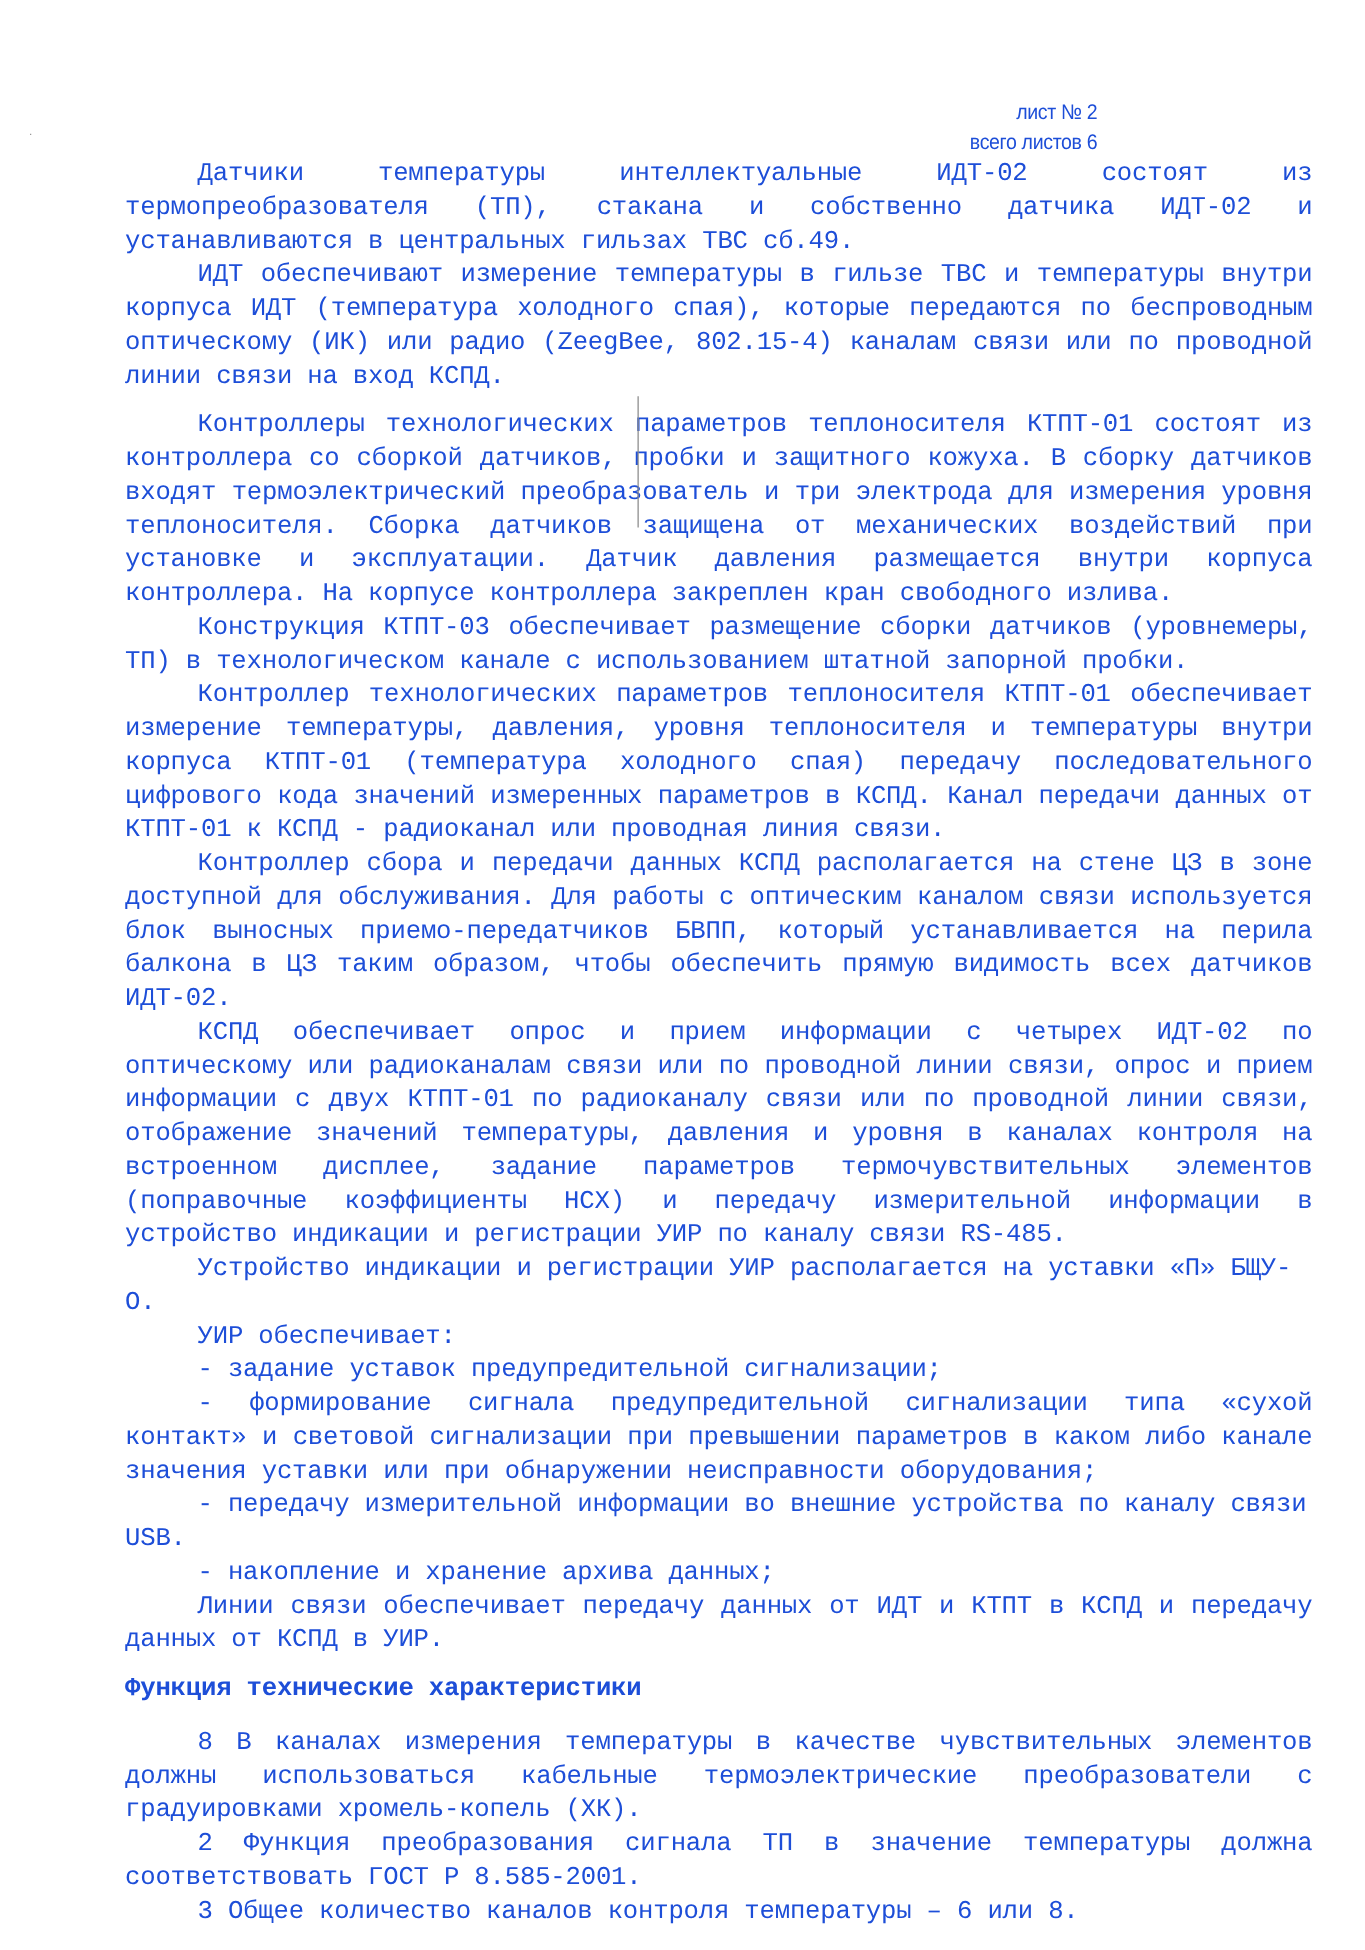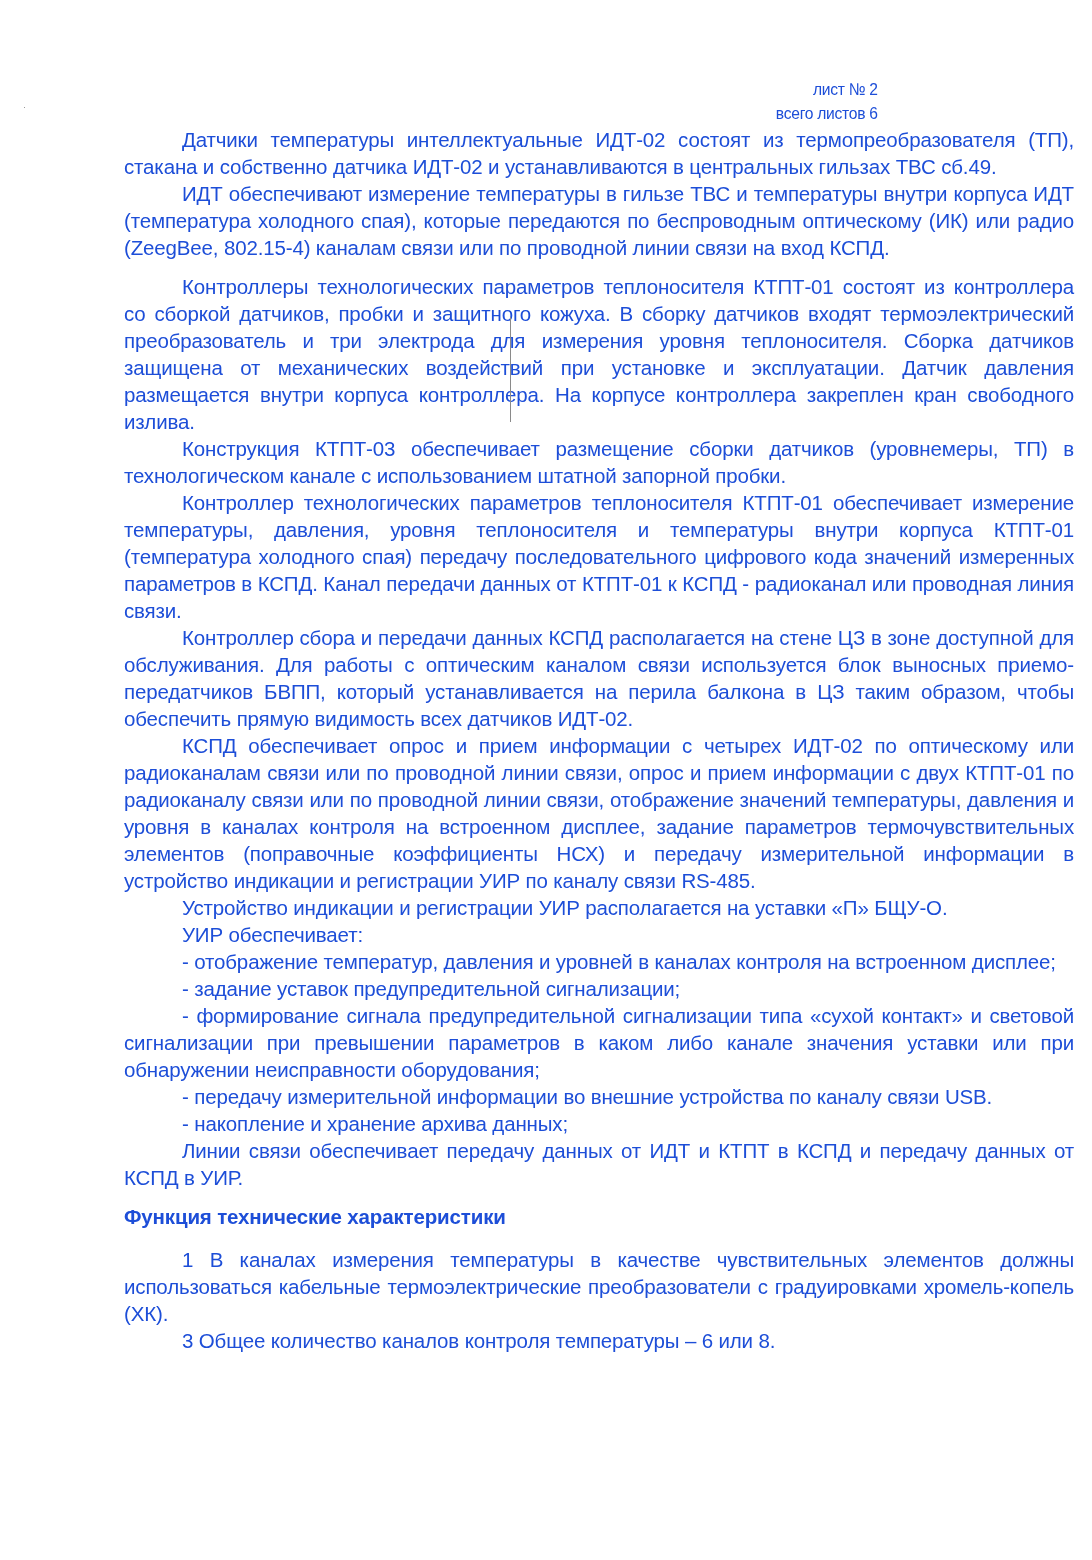--- a/index.html
+++ b/index.html
@@ -1,19 +1,19 @@
 <!DOCTYPE html>
 <html><head>
 <meta charset="utf-8">
 <style>
   html, body { margin: 0; padding: 0; background: #ffffff; }
   body { width: 1092px; height: 1560px; position: relative; overflow: hidden; }
   .page { position: absolute; left: 0; top: 0; width: 924px; height: 1560px; background: #ffffff; color: #1d4ed8; margin-top: 32px; }
   .header { position: absolute; right: 46px; top: 46px; text-align: right; font-family: "Liberation Sans", sans-serif; font-size: 17px; line-height: 24px; letter-spacing: -0.3px; transform: scaleX(0.92); transform-origin: right top; }
-  .body { position: absolute; left: 124px; top: 94px; width: 950px; font-family: Liberation Sans, sans-serif; font-size: 20.5px; line-height: 27px; letter-spacing: -0.15px; }
+  .body { position: absolute; left: 100px; top: 94px; width: 950px; font-family: Liberation Mono, monospace; font-size: 20.5px; line-height: 27px; letter-spacing: -0.15px; }
   .body p { margin: 0; text-align: justify; text-indent: 58px; }
   .body p.gap { margin-top: 12px; }
   .body p.left { text-align: left; }
   .heading { text-align: center; font-weight: bold; text-indent: 0 !important; margin-top: 12px !important; margin-bottom: 16px !important; }
   .artifact-line { position: absolute; left: 510px; top: 285px; width: 1px; height: 105px; background: #8a8a8a; }
   .dot { position: absolute; left: 24px; top: 75px; width: 1px; height: 1px; background: #999; }
 </style>
 </head>
 <body>
 
@@ -30,31 +30,31 @@
     <p>ИДТ обеспечивают измерение температуры в гильзе ТВС и температуры внутри корпуса ИДТ (температура холодного спая), которые передаются по беспроводным оптическому (ИК) или радио (ZeegBee, 802.15-4) каналам связи или по проводной линии связи на вход КСПД.</p>
     <p class="gap">Контроллеры технологических параметров теплоносителя КТПТ-01 состоят из контроллера со сборкой датчиков, пробки и защитного кожуха. В сборку датчиков входят термоэлектрический преобразователь и три электрода для измерения уровня теплоносителя. Сборка датчиков защищена от механических воздействий при установке и эксплуатации. Датчик давления размещается внутри корпуса контроллера. На корпусе контроллера закреплен кран свободного излива.</p>
     <p>Конструкция КТПТ-03 обеспечивает размещение сборки датчиков (уровнемеры, ТП) в технологическом канале с использованием штатной запорной пробки.</p>
     <p>Контроллер технологических параметров теплоносителя КТПТ-01 обеспечивает измерение температуры, давления, уровня теплоносителя и температуры внутри корпуса КТПТ-01 (температура холодного спая) передачу последовательного цифрового кода значений измеренных параметров в КСПД. Канал передачи данных от КТПТ-01 к КСПД - радиоканал или проводная линия связи.</p>
     <p>Контроллер сбора и передачи данных КСПД располагается на стене ЦЗ в зоне доступной для обслуживания. Для работы с оптическим каналом связи используется блок выносных приемо-передатчиков БВПП, который устанавливается на перила балкона в ЦЗ таким образом, чтобы обеспечить прямую видимость всех датчиков ИДТ-02.</p>
     <p>КСПД обеспечивает опрос и прием информации с четырех ИДТ-02 по оптическому или радиоканалам связи или по проводной линии связи, опрос и прием информации с двух КТПТ-01 по радиоканалу связи или по проводной линии связи, отображение значений температуры, давления и уровня в каналах контроля на встроенном дисплее, задание параметров термочувствительных элементов (поправочные коэффициенты НСХ) и передачу измерительной информации в устройство индикации и регистрации УИР по каналу связи RS-485.</p>
     <p class="left">Устройство индикации и регистрации УИР располагается на уставки «П» БЩУ-О.</p>
     <p class="left">УИР обеспечивает:</p>
 
     <div>
-      <p>- отображение температур, давления и уровней в каналах контроля на встроенном дисплее;</p>
       <p class="left">- задание уставок предупредительной сигнализации;</p>
       <p>- формирование сигнала предупредительной сигнализации типа «сухой контакт» и световой сигнализации при превышении параметров в каком либо канале значения уставки или при обнаружении неисправности оборудования;</p>
       <p class="left">- передачу измерительной информации во внешние устройства по каналу связи USB.</p>
       <p class="left">- накопление и хранение архива данных;</p>
     </div>
 
     <p>Линии связи обеспечивает передачу данных от ИДТ и КТПТ в КСПД и передачу данных от КСПД в УИР.</p>
 
     <p class="heading">Функция технические характеристики</p>
 
     <div>
-      <p>1 В каналах измерения температуры в качестве чувствительных элементов должны использоваться кабельные термоэлектрические преобразователи с градуировками хромель-копель (ХК).</p>
+      <p>8 В каналах измерения температуры в качестве чувствительных элементов должны использоваться кабельные термоэлектрические преобразователи с градуировками хромель-копель (ХК).</p>
+      <p>2 Функция преобразования сигнала ТП в значение температуры должна соответствовать ГОСТ Р 8.585-2001.</p>
       <p class="left">3 Общее количество каналов контроля температуры – 6 или 8.</p>
     </div>
   </div>
 
   <div class="artifact-line"></div>
 </div>
 
 </body></html>

